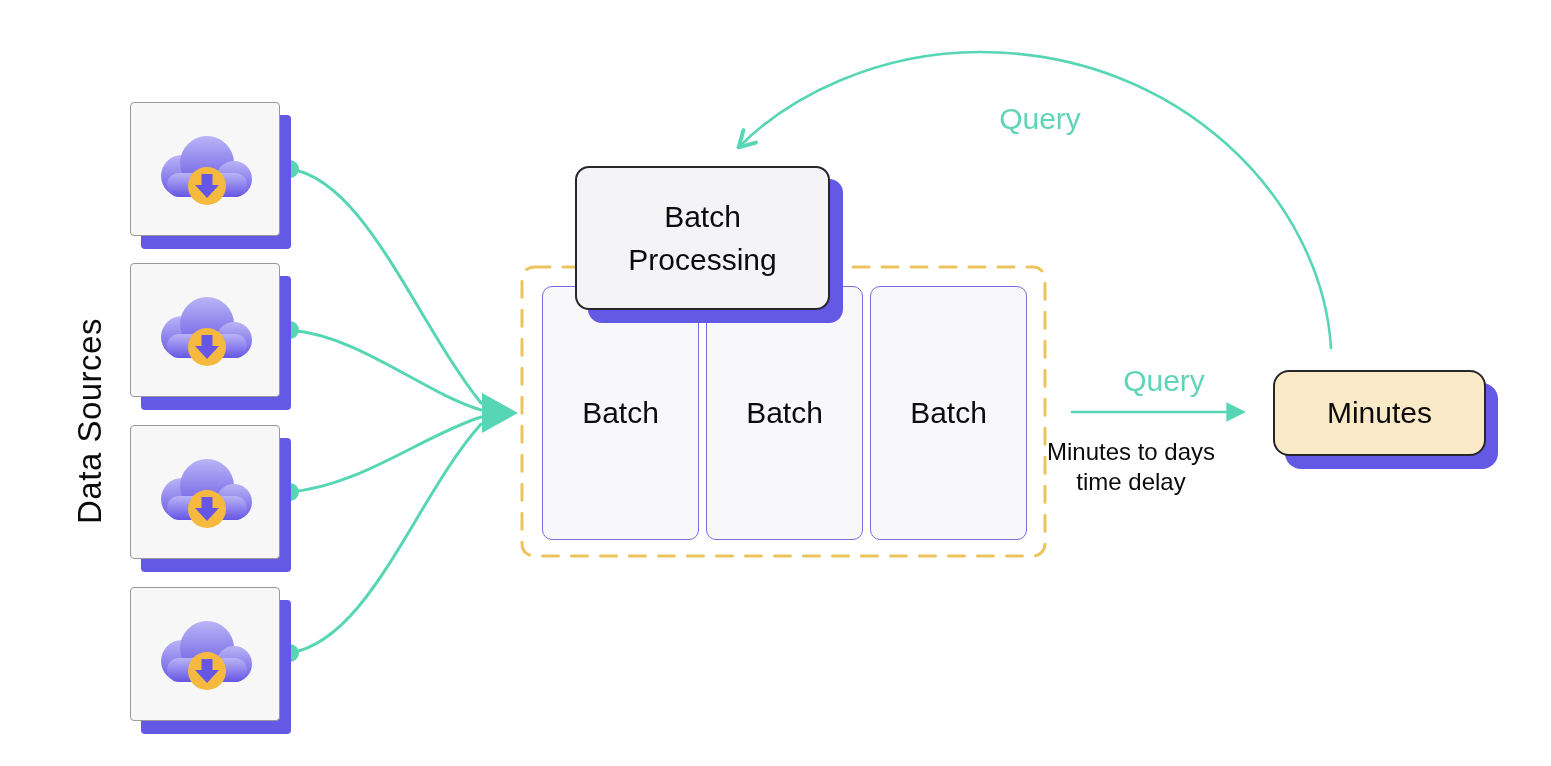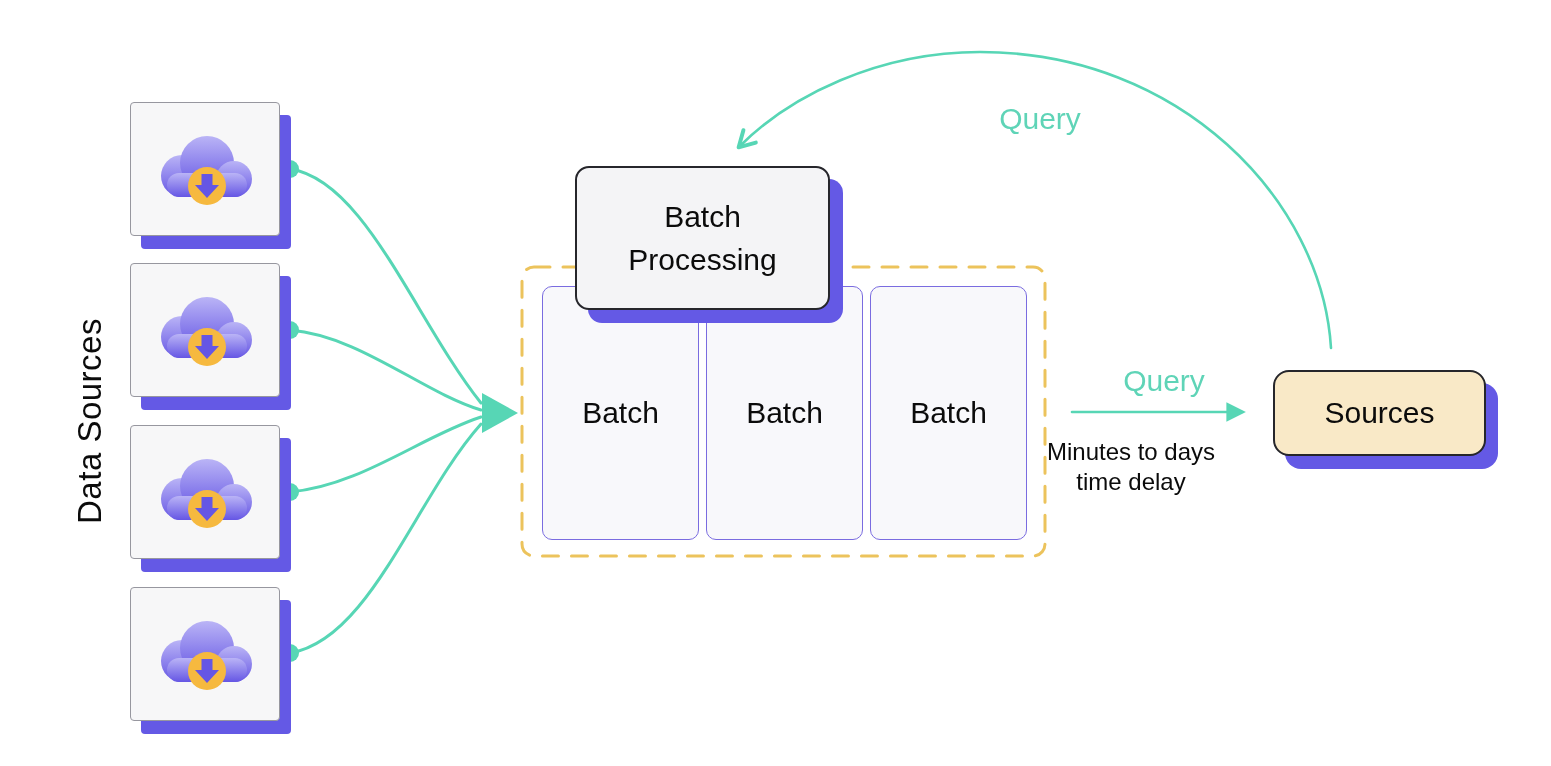--- a/index.html
+++ b/index.html
@@ -159,20 +159,20 @@
   </div>
   <div class="batch-box batch-3">
     <span>Batch</span>
   </div>
 
   <div class="batch-processing">
     <span>Batch Processing</span>
   </div>
 
   <div class="analysis">
-    <span>Sources</span>
+    <span>Minutes</span>
   </div>
 
   <div class="flow-label query-label">Query</div>
   <div class="flow-label data-label">Query</div>
   <div class="delay-note">Minutes to days time delay</div>
 
 </div>
 
 </body></html>

